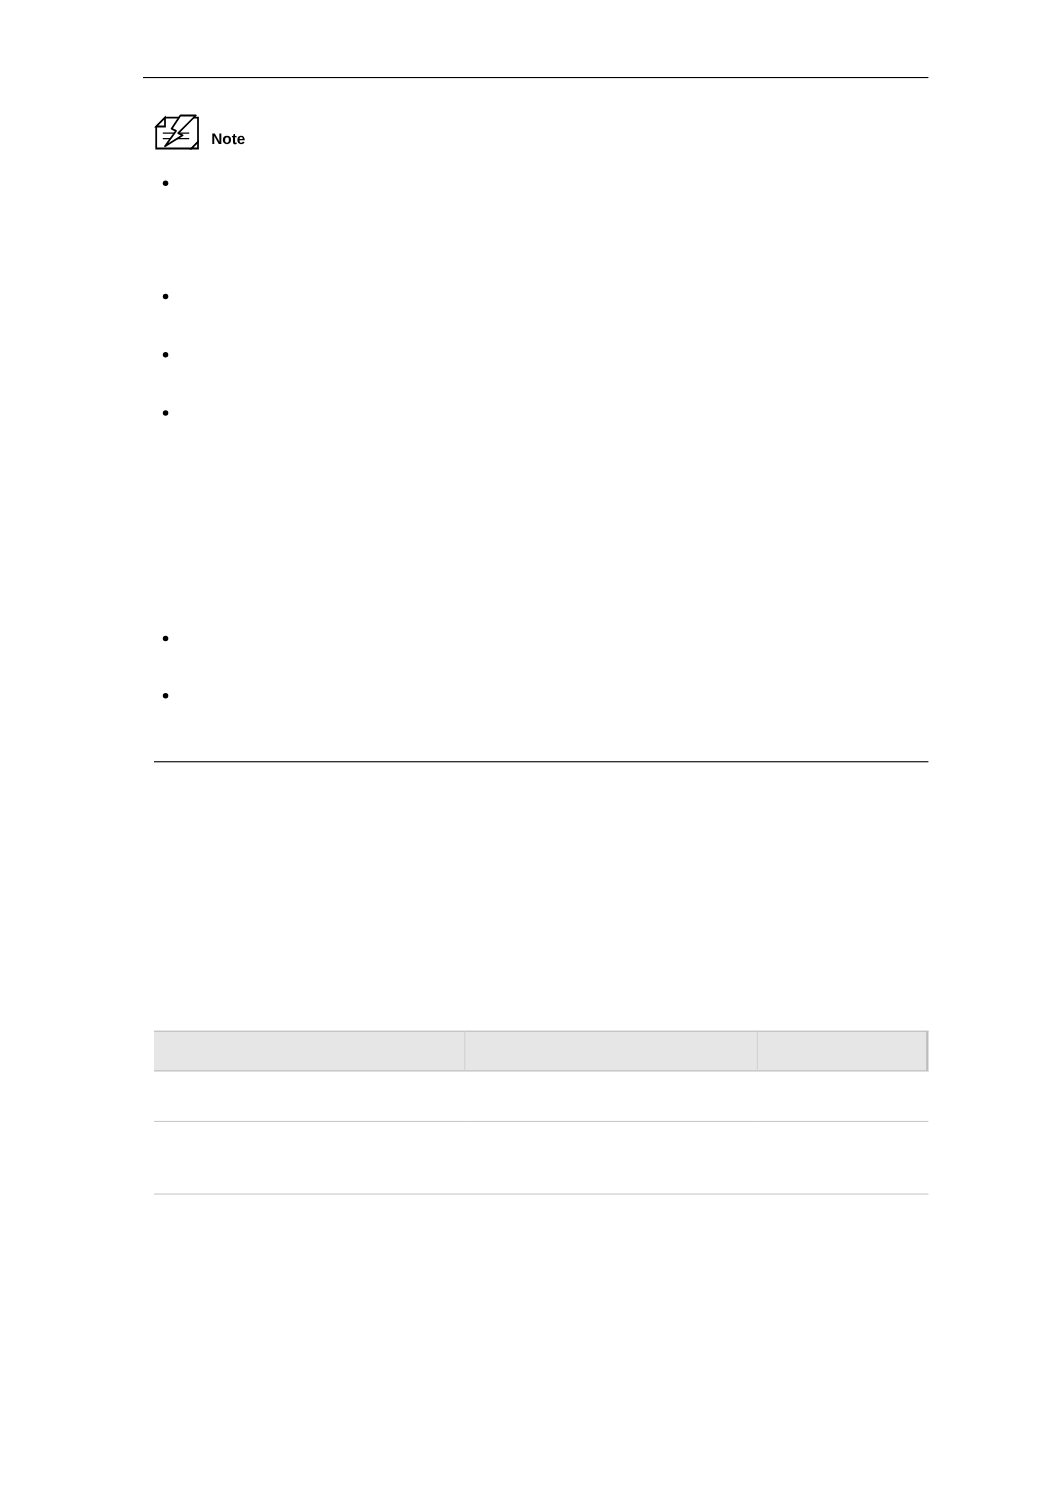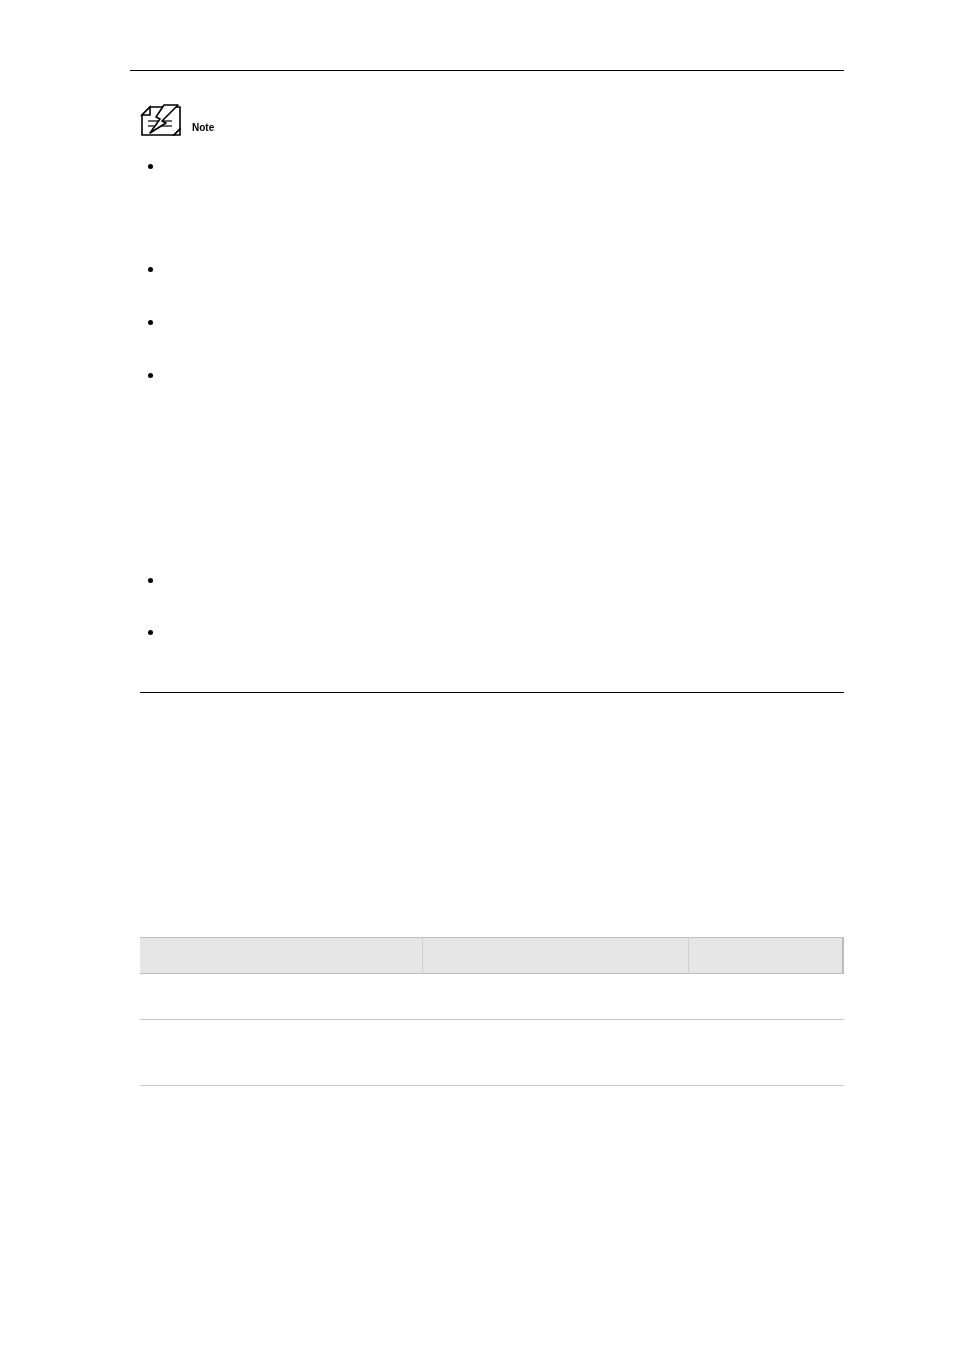--- a/index.html
+++ b/index.html
@@ -30,21 +30,21 @@
     .note-header {
       display: flex;
       align-items: flex-end;
       gap: 8px;
       margin-bottom: 18px;
     }
     .note-icon svg {
       display: block;
     }
     .note-label {
-      font-size: 10px;
+      font-size: 14px;
       font-weight: bold;
       line-height: 1;
       padding-bottom: 4px;
     }
     ul.bullets {
       list-style: none;
       padding: 0;
       margin: 0;
     }
     ul.bullets > li {

